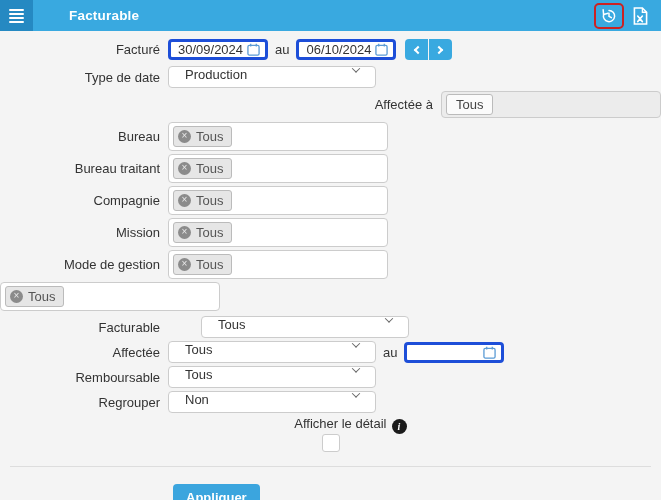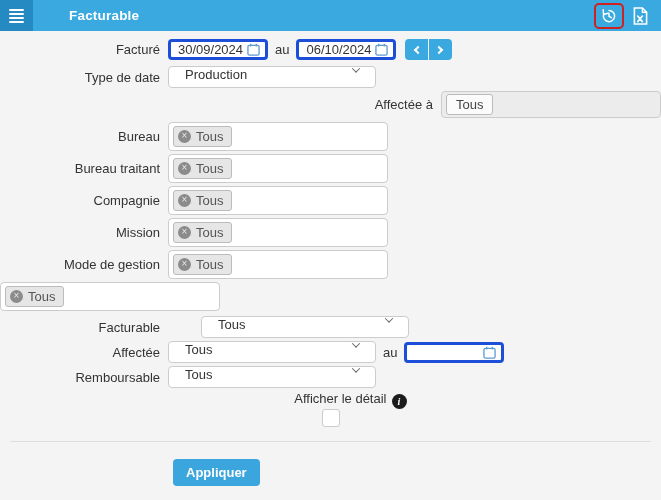--- a/index.html
+++ b/index.html
@@ -312,20 +312,27 @@
     
     <div class="row">
       <div class="lbl">Remboursable</div>
       <div class="select">
         <span>Tous</span>
         <span class="chev-d"></span>
       </div>
     </div>
 
     
+    <div class="row">
+      <div class="lbl">Regrouper</div>
+      <div class="select">
+        <span>Non</span>
+        <span class="chev-d"></span>
+      </div>
+    </div>
 
     
     <div class="row row-check">
       <div class="lbl">
         <span>Afficher le détail</span><span class="info">i</span>
       </div>
       <div class="checkbox"></div>
     </div>
 
     <div class="divider"></div>

